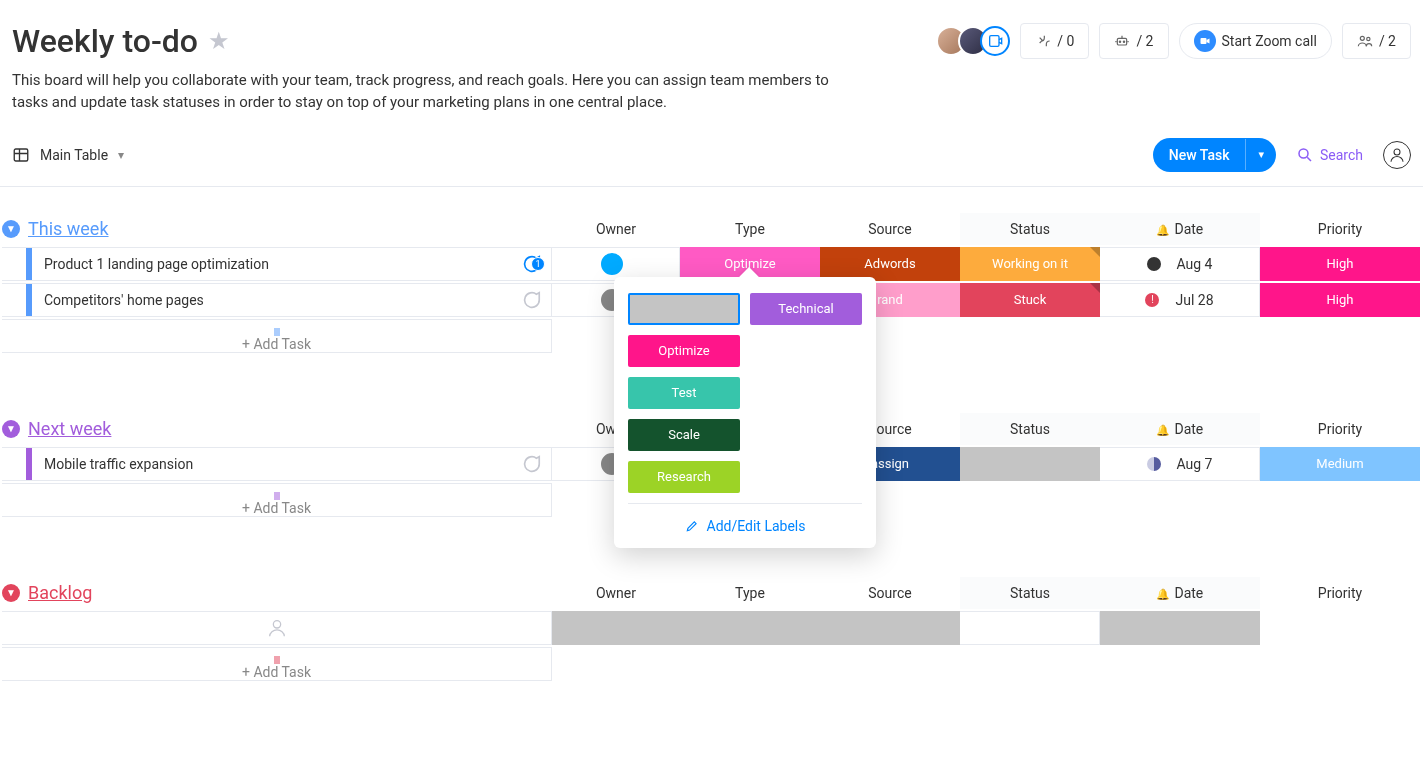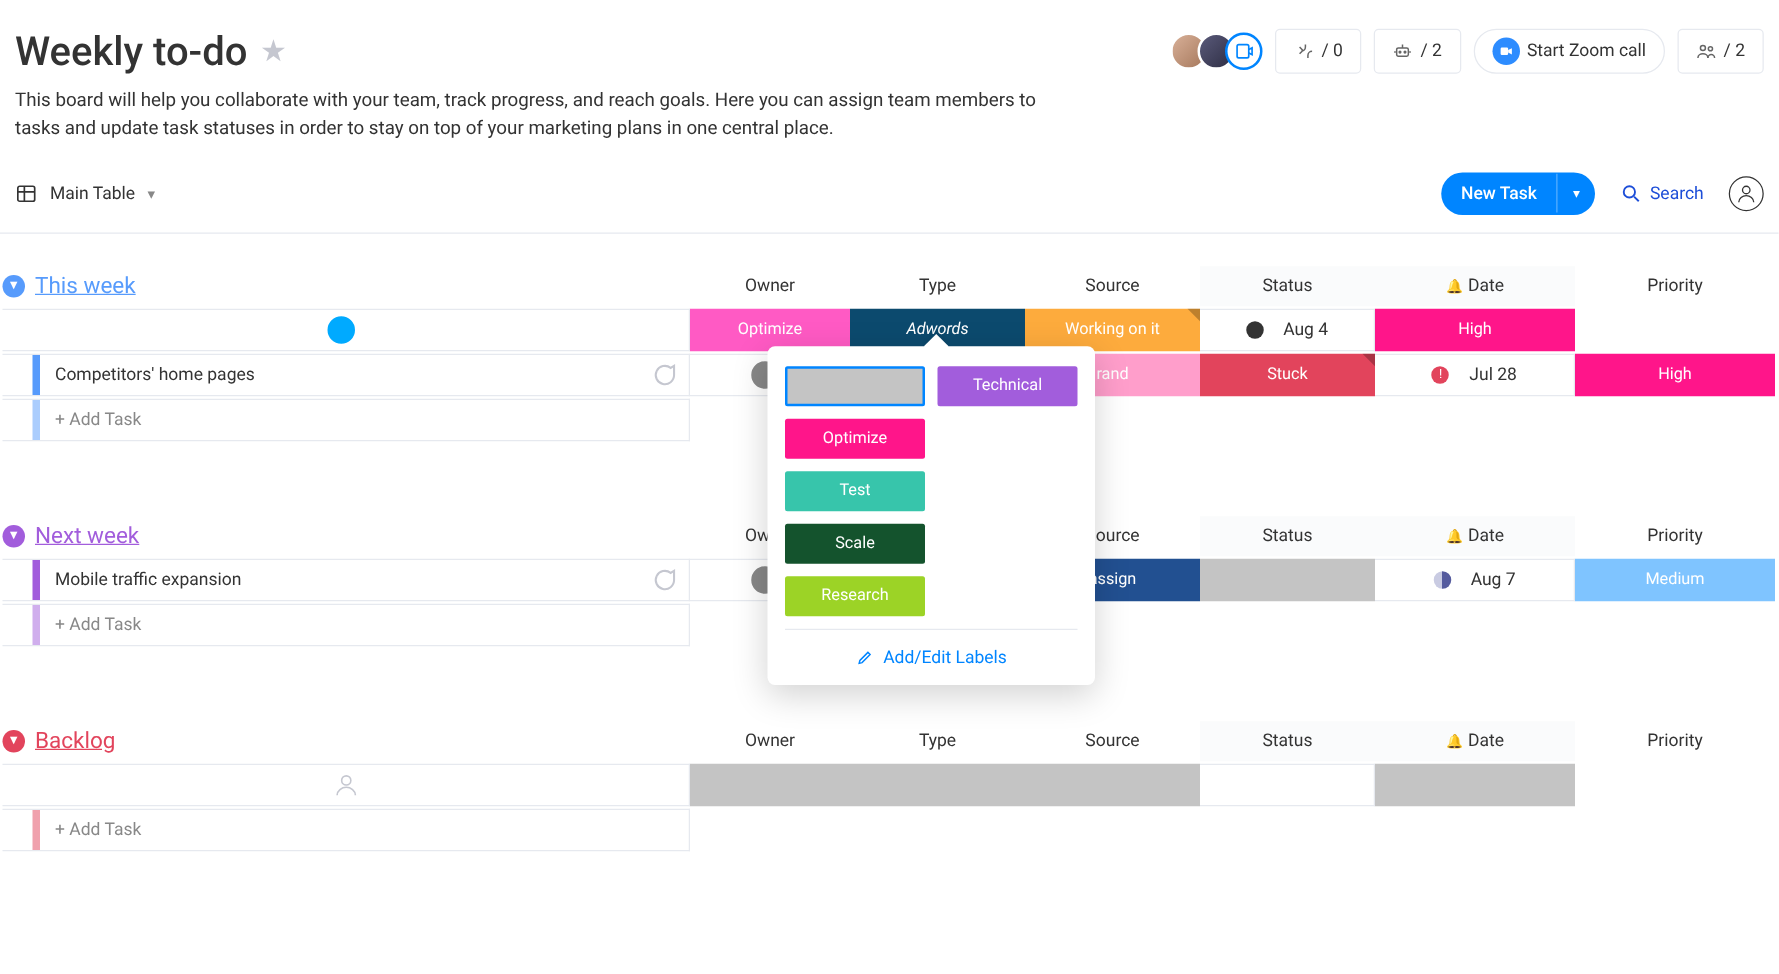--- a/index.html
+++ b/index.html
@@ -64,21 +64,21 @@
   .view-switcher .chev{ color:#888; font-size:12px; }
   .toolbar-right{ display:flex; align-items:center; gap:20px; }
   .new-task{
     display:flex; align-items:center; background:var(--blue-primary); color:#fff;
     border-radius:20px; overflow:hidden; cursor:pointer;
   }
   .new-task .lbl{ padding:9px 16px; font-weight:500;}
   .new-task .drop{
     padding:9px 12px; border-left:1px solid rgba(255,255,255,.35); font-size:11px;
   }
-  .search-btn{ display:flex; align-items:center; gap:6px; cursor:pointer; color:#1d4ed8;}
+  .search-btn{ display:flex; align-items:center; gap:6px; cursor:pointer; color:#8b5cf6;}
   .profile-ico{
     width:28px;height:28px;border:1.5px solid currentColor;border-radius:50%;
     display:flex;align-items:center;justify-content:center;color:#333;
   }
 
   
   .groups{ padding:26px 2px 40px 2px; position:relative; }
   .group{ margin-bottom:60px; }
   .group-head-row{
     display:grid;
@@ -146,21 +146,21 @@
   }
   .date-dot{ width:14px;height:14px;border-radius:50%; }
 
   .add-task-row{
     display:grid;
     grid-template-columns: 550px 128px 140px 140px 140px 160px 160px;
     height:36px;border-top:2px solid #fff;
   }
   .add-task-cell{
     display:flex;align-items:center;color:#888;
-    border:1px solid var(--border-soft);border-left:none;background:#fff;
+    border:1px solid var(--border-soft);border-left:none;background:#fff;flex-direction:column;
   }
   .add-task-cell .task-color-handle{ opacity:.5; }
 
   
   .label-popover{
     position:absolute; width:262px; background:#fff; border-radius:6px;
     box-shadow:0 8px 28px rgba(0,0,0,.18);
     padding:16px 14px 0 14px; z-index:50;
     top:90px; left:614px;
   }
@@ -295,25 +295,36 @@
           <span class="group-title" style="color:#579bfc">This week</span>
         </div>
         <div class="col-head">Owner</div>
         <div class="col-head">Type</div>
         <div class="col-head">Source</div>
         <div class="col-head status-date">Status</div>
         <div class="col-head status-date"><span class="bell">🔔</span>Date</div>
         <div class="col-head">Priority</div>
       </div>
       <div class="task-row">
+        <div class="task-name-cell">
+          <div class="task-gutter"></div>
+          <div class="task-color-handle" style="background:#579bfc"></div>
+          <div class="task-name">Product 1 landing page optimization</div>
+          <div class="chat-ico active">
+            <svg width="22" height="22" viewBox="0 0 24 24" fill="none" stroke="currentColor" stroke-width="1.8">
+              <path d="M21 12a8 8 0 1 1-3-6.2L21 4v8z"></path>
+            </svg>
+            <span class="chat-badge">1</span>
+          </div>
+        </div>
         <div class="owner-cell">
           <div class="avatar small" style="background:#00aaff"></div>
         </div>
         <div class="label-cell" style="background: rgb(255, 90, 196);">Optimize</div>
-        <div class="label-cell" style="background: #0c4a6e; font-style: italic;">Adwords</div>
+        <div class="label-cell" style="background: #c2410c;">Adwords</div>
         <div class="label-cell status-cell" style="background: rgb(253, 171, 61);">Working on it<span class="status-corner"></span></div>
         <div class="date-cell">
           <span class="date-dot" style="background:#333333"></span>
           <span>Aug 4</span>
         </div>
         <div class="label-cell" style="background: rgb(255, 21, 138);">High</div>
       </div>
       <div class="task-row">
         <div class="task-name-cell">
           <div class="task-gutter"></div>

